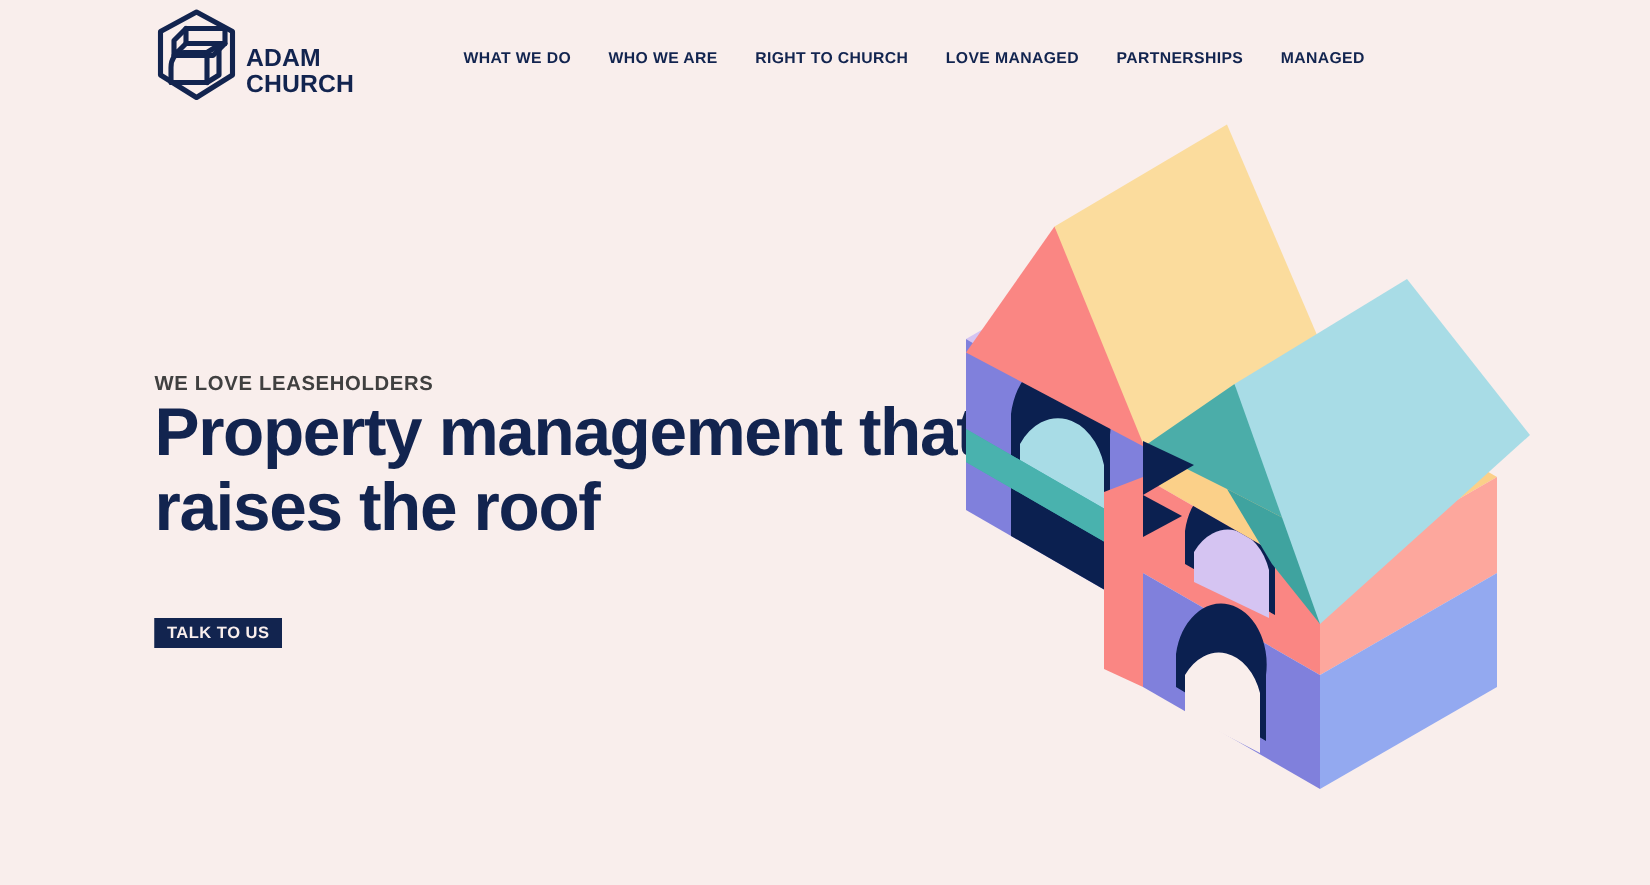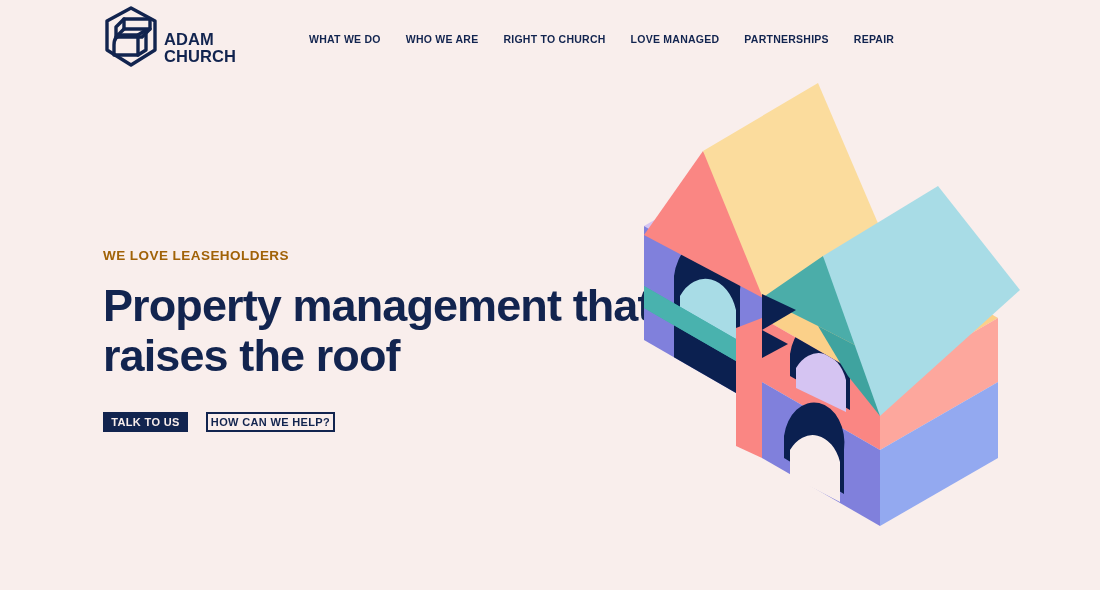--- a/index.html
+++ b/index.html
@@ -96,22 +96,21 @@
     position: absolute;
     left: 103px;
     top: 248px;
     width: 560px;
   }
 
   .eyebrow {
     font-size: 13.5px;
     font-weight: 700;
     letter-spacing: 0.45px;
-    color: #a16207;
-    margin-bottom: 18px;
+    color: #404040;
   }
 
   .hero-title {
     font-size: 45px;
     font-weight: 700;
     line-height: 1.11;
     letter-spacing: -0.9px;
     color: #12244f;
     white-space: pre-line;
   }
@@ -186,34 +185,33 @@
     <span class="brand-text">ADAM
 CHURCH</span>
   </a>
 
   <nav class="main-nav">
     <a class="nav-link" href="#">WHAT WE DO</a>
     <a class="nav-link" href="#">WHO WE ARE</a>
     <a class="nav-link" href="#">RIGHT TO CHURCH</a>
     <a class="nav-link" href="#">LOVE MANAGED</a>
     <a class="nav-link" href="#">PARTNERSHIPS</a>
-    <a class="nav-link" href="#">REPAIR</a>
+    <a class="nav-link" href="#">MANAGED</a>
   </nav>
 
 </header>
 
 <section class="hero-copy">
   <div class="eyebrow">WE LOVE LEASEHOLDERS</div>
   <h1 class="hero-title">Property management that
 raises the roof</h1>
 </section>
 
 <div class="cta-row">
   <button class="btn btn-primary">TALK TO US</button>
-  <button class="btn btn-secondary">HOW CAN WE HELP?</button>
 </div>
 
 <div class="hero-illustration">
   <svg viewBox="0 0 402 492" xmlns="http://www.w3.org/2000/svg">
     <defs>
       <clipPath id="clipLeftFront">
         <polygon points="26,168 144,236 144,350 26,282"></polygon>
       </clipPath>
       <clipPath id="clipMidFront">
         <polygon points="144,236 144,420 262,488 262,304"></polygon>

